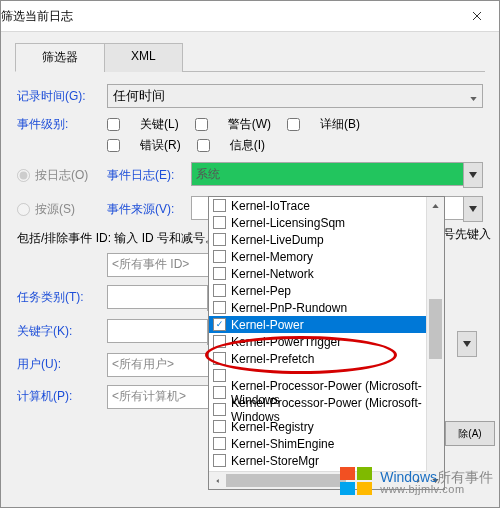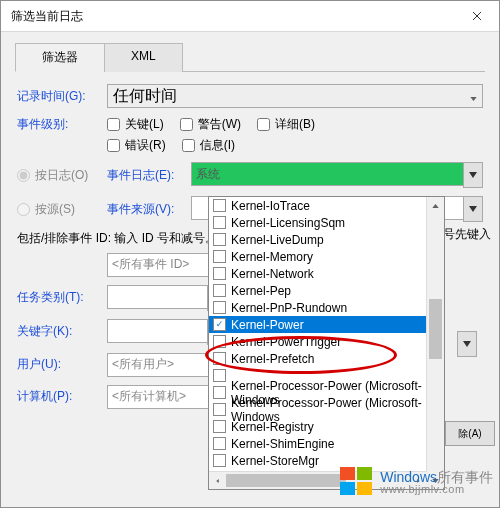--- a/index.html
+++ b/index.html
@@ -1,32 +1,32 @@
 <!DOCTYPE html>
 <html><head>
 <meta charset="utf-8">
 <style>
   html,body{margin:0;padding:0;font-family:"Microsoft YaHei","Segoe UI",Tahoma,sans-serif;font-size:12px;color:#000;background:#fff}
   .window{width:500px;height:508px;box-sizing:border-box;border:1px solid #8e8e8e;position:relative;overflow:hidden;background:#f0f0f0}
-  .titlebar{height:30px;background:#fff;border-bottom:1px solid #d9d9d9;display:flex;align-items:center;justify-content:space-between;padding-left:10px}
+  .titlebar{height:30px;background:#fff;border-bottom:1px solid #d9d9d9;display:flex;align-items:center;justify-content:space-between;}
   .title{font-size:12px}
   .close-btn{width:45px;height:30px;display:flex;align-items:center;justify-content:center;background:transparent}
   .close-btn svg{width:10px;height:10px;stroke:#333;stroke-width:1}
   .client{padding:10px 14px 0 14px;position:relative}
   .tabs{display:flex;border-bottom:1px solid #bbb;margin-bottom:12px}
   .tab{padding:5px 26px;border:1px solid #bbb;border-bottom:none;margin-right:-1px;background:#e5e5e5;position:relative;top:1px;font-size:12px}
   .tab.active{background:#f0f0f0;border-bottom:1px solid #f0f0f0}
   .form{padding:0 2px}
   .row{display:flex;align-items:center;margin-bottom:8px}
   .lbl{width:90px;flex-shrink:0;color:#1d4ed8}
-  .select{flex:1;height:22px;border:1px solid #a9a9a9;background:#eee;display:flex;align-items:center;padding:0 5px;position:relative;font-size:16px}
+  .select{flex:1;height:22px;border:1px solid #a9a9a9;background:#eee;display:flex;align-items:center;padding:0 5px;position:relative;font-size:13px}
   .select .arrow{margin-left:auto}
   .arrow svg{width:7px;height:4px}
   .chkgroup{display:flex;flex-wrap:wrap;gap:4px 16px;flex:1}
-  .chk{display:flex;align-items:center;gap:5px}
+  .chk{display:flex;align-items:center;gap:20px}
   .chk input{margin:0;width:13px;height:13px;accent-color:#555}
   .radio-row{display:flex;align-items:center;margin-bottom:8px}
   .radio{display:flex;align-items:center;gap:5px;width:90px;color:#888}
   .radio input{margin:0}
   .txt-help{font-size:12px;margin-bottom:6px;line-height:1.4}
   .input-box{height:22px;border:1px solid #a9a9a9;background:#fff;display:flex;align-items:center;padding:0 4px;font-size:12px}
   .input-narrow{width:110px}
   .combo{flex:1;display:flex}
   .combo .input-box{flex:1;border-right:none}
   .combo .dd-btn{width:18px;height:24px;border:1px solid #a9a9a9;background:#e1e1e1;display:flex;align-items:center;justify-content:center}

